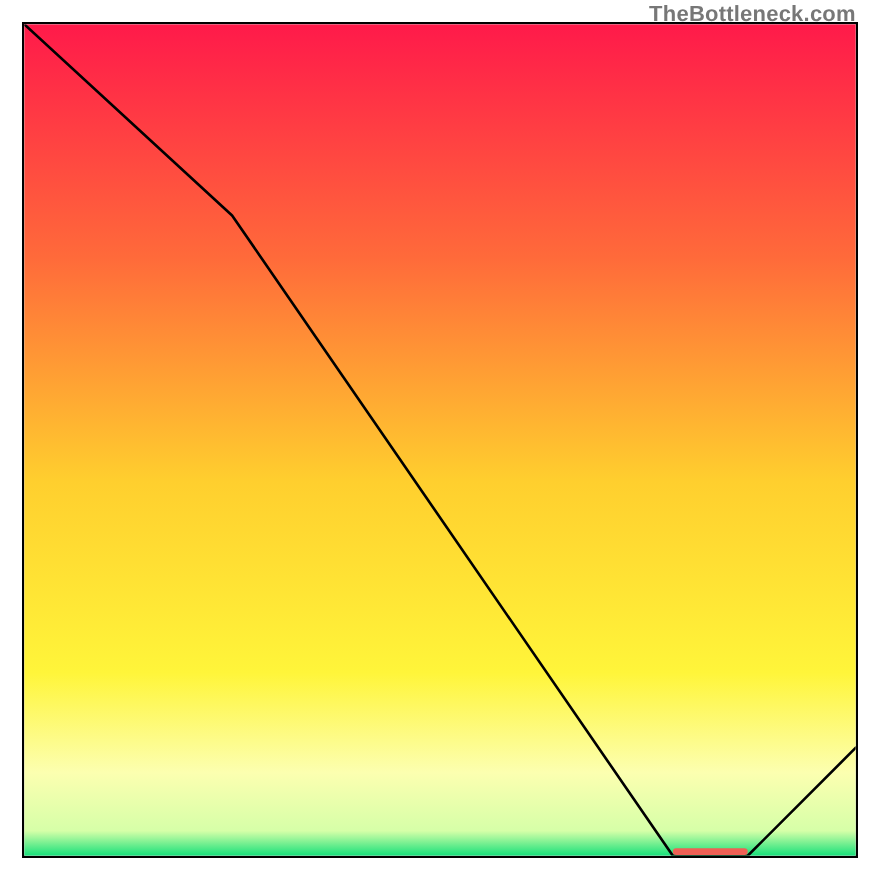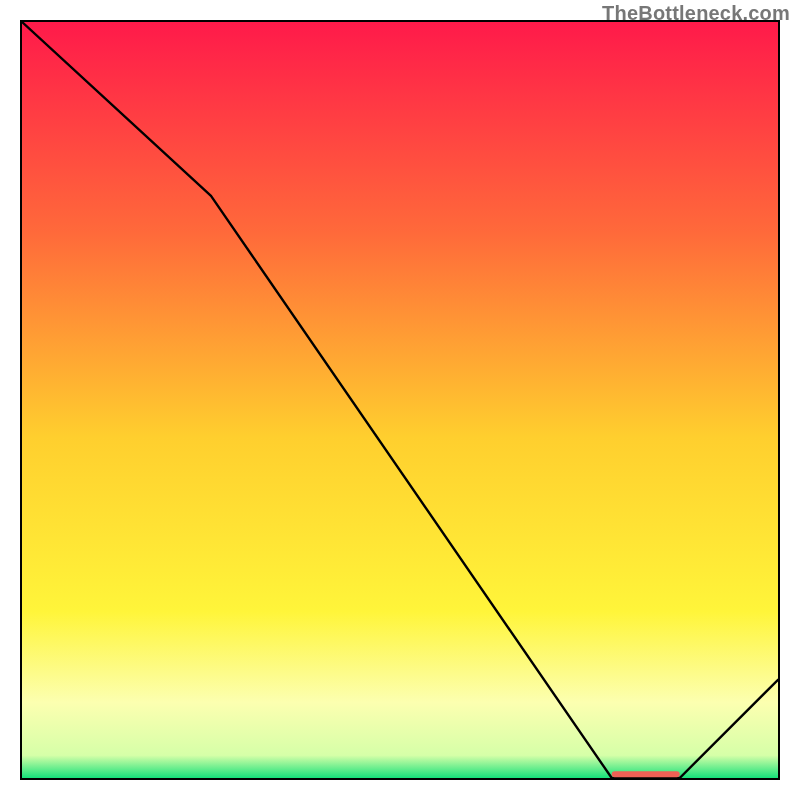--- a/index.html
+++ b/index.html
@@ -33,21 +33,21 @@
   }
   #curve {
     position: absolute;
     inset: 0;
     width: 100%;
     height: 100%;
   }
   #watermark {
     position: absolute;
     top: 2px;
-    right: 10px;
+    right: 22px;
     font-size: 20px;
     font-weight: 600;
     color: #777;
     letter-spacing: 0.2px;
   }
 </style>
 </head>
 <body>
 
 <div id="frame">

